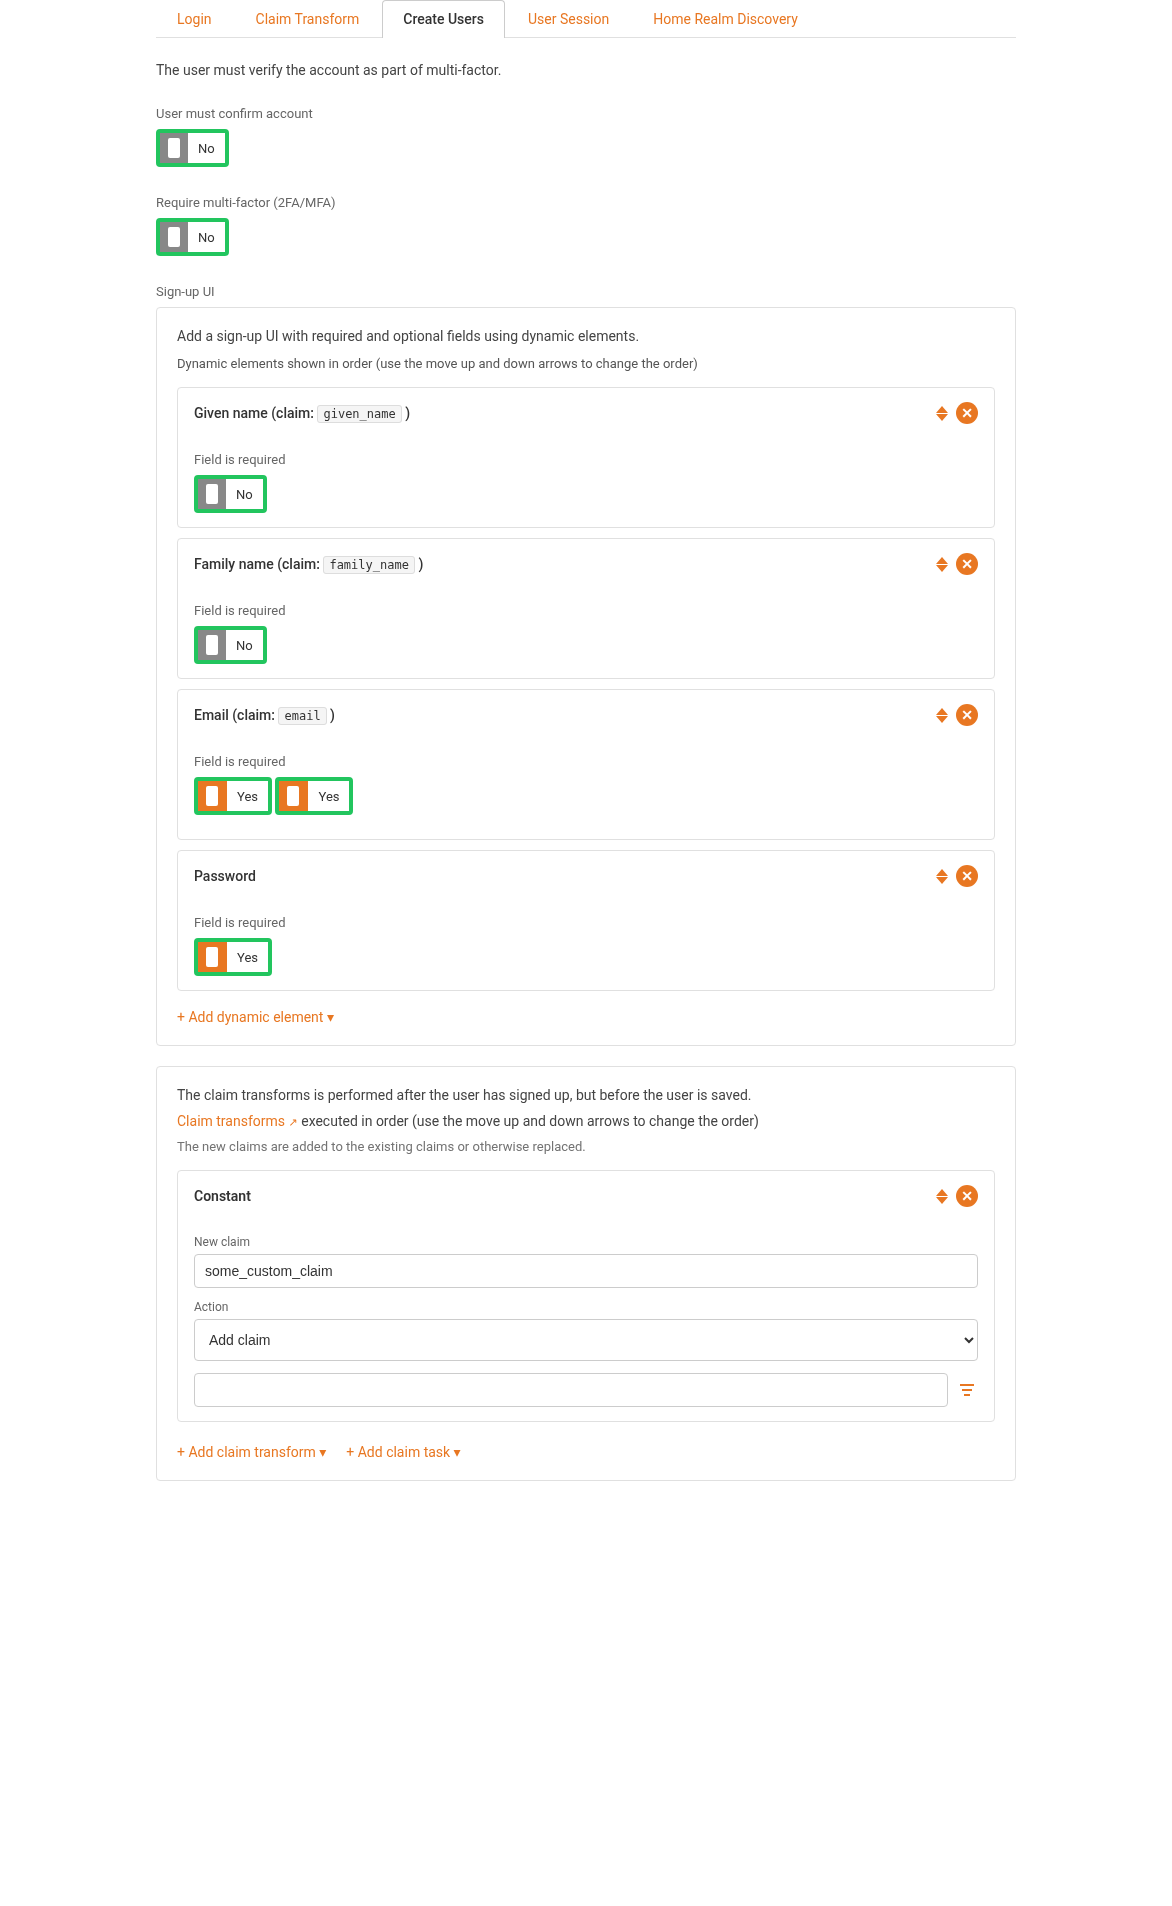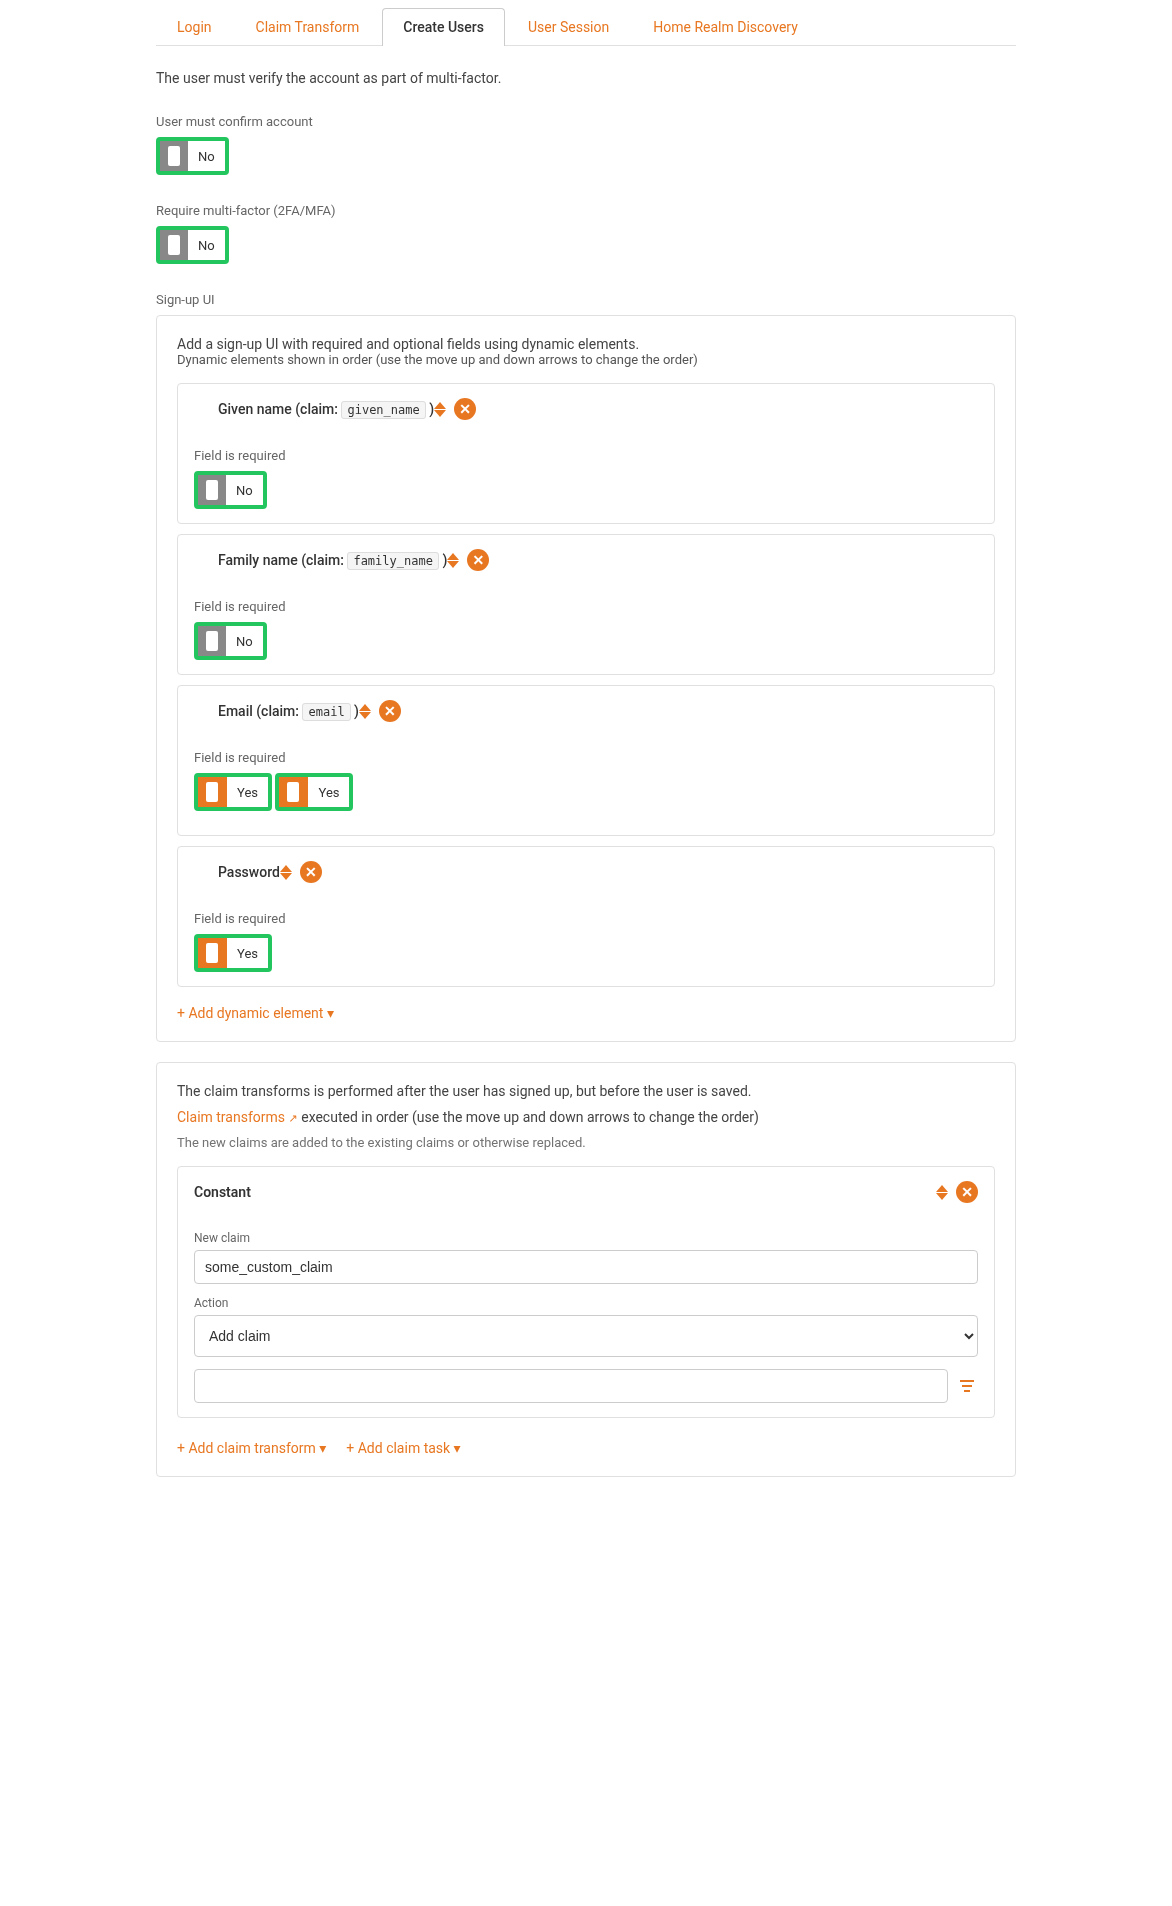--- a/index.html
+++ b/index.html
@@ -15,21 +15,20 @@
       padding: 0 20px 40px 20px;
       max-width: 900px;
       margin: 0 auto;
     }
 
     
     .tabs {
       display: flex;
       border-bottom: 1px solid #e0e0e0;
       margin-bottom: 24px;
-      padding-top: 8px;
     }
     .tab {
       padding: 10px 20px;
       cursor: pointer;
       color: #e87722;
       border: 1px solid transparent;
       border-bottom: none;
       border-radius: 4px 4px 0 0;
       font-size: 14px;
       background: #fff;
@@ -92,40 +91,41 @@
     
     .signup-box {
       border: 1px solid #e0e0e0;
       border-radius: 4px;
       padding: 20px;
       margin-bottom: 20px;
     }
     .signup-box-desc {
       font-size: 14px;
       color: #444;
+      margin-bottom: 12px;
     }
     .signup-box-subdesc {
       font-size: 13px;
       color: #555;
       margin-bottom: 16px;
     }
 
     
     .dynamic-card {
       border: 1px solid #e0e0e0;
       border-radius: 4px;
       padding: 14px 16px;
       margin-bottom: 10px;
       position: relative;
     }
     .dynamic-card-header {
       display: flex;
       align-items: center;
+      justify-content: space-between;
       margin-bottom: 10px;
-      margin-left: 24px;
     }
     .dynamic-card-title {
       font-size: 14px;
       font-weight: 500;
       color: #333;
     }
     .claim-code {
       background: #f5f5f5;
       border: 1px solid #ddd;
       border-radius: 3px;

